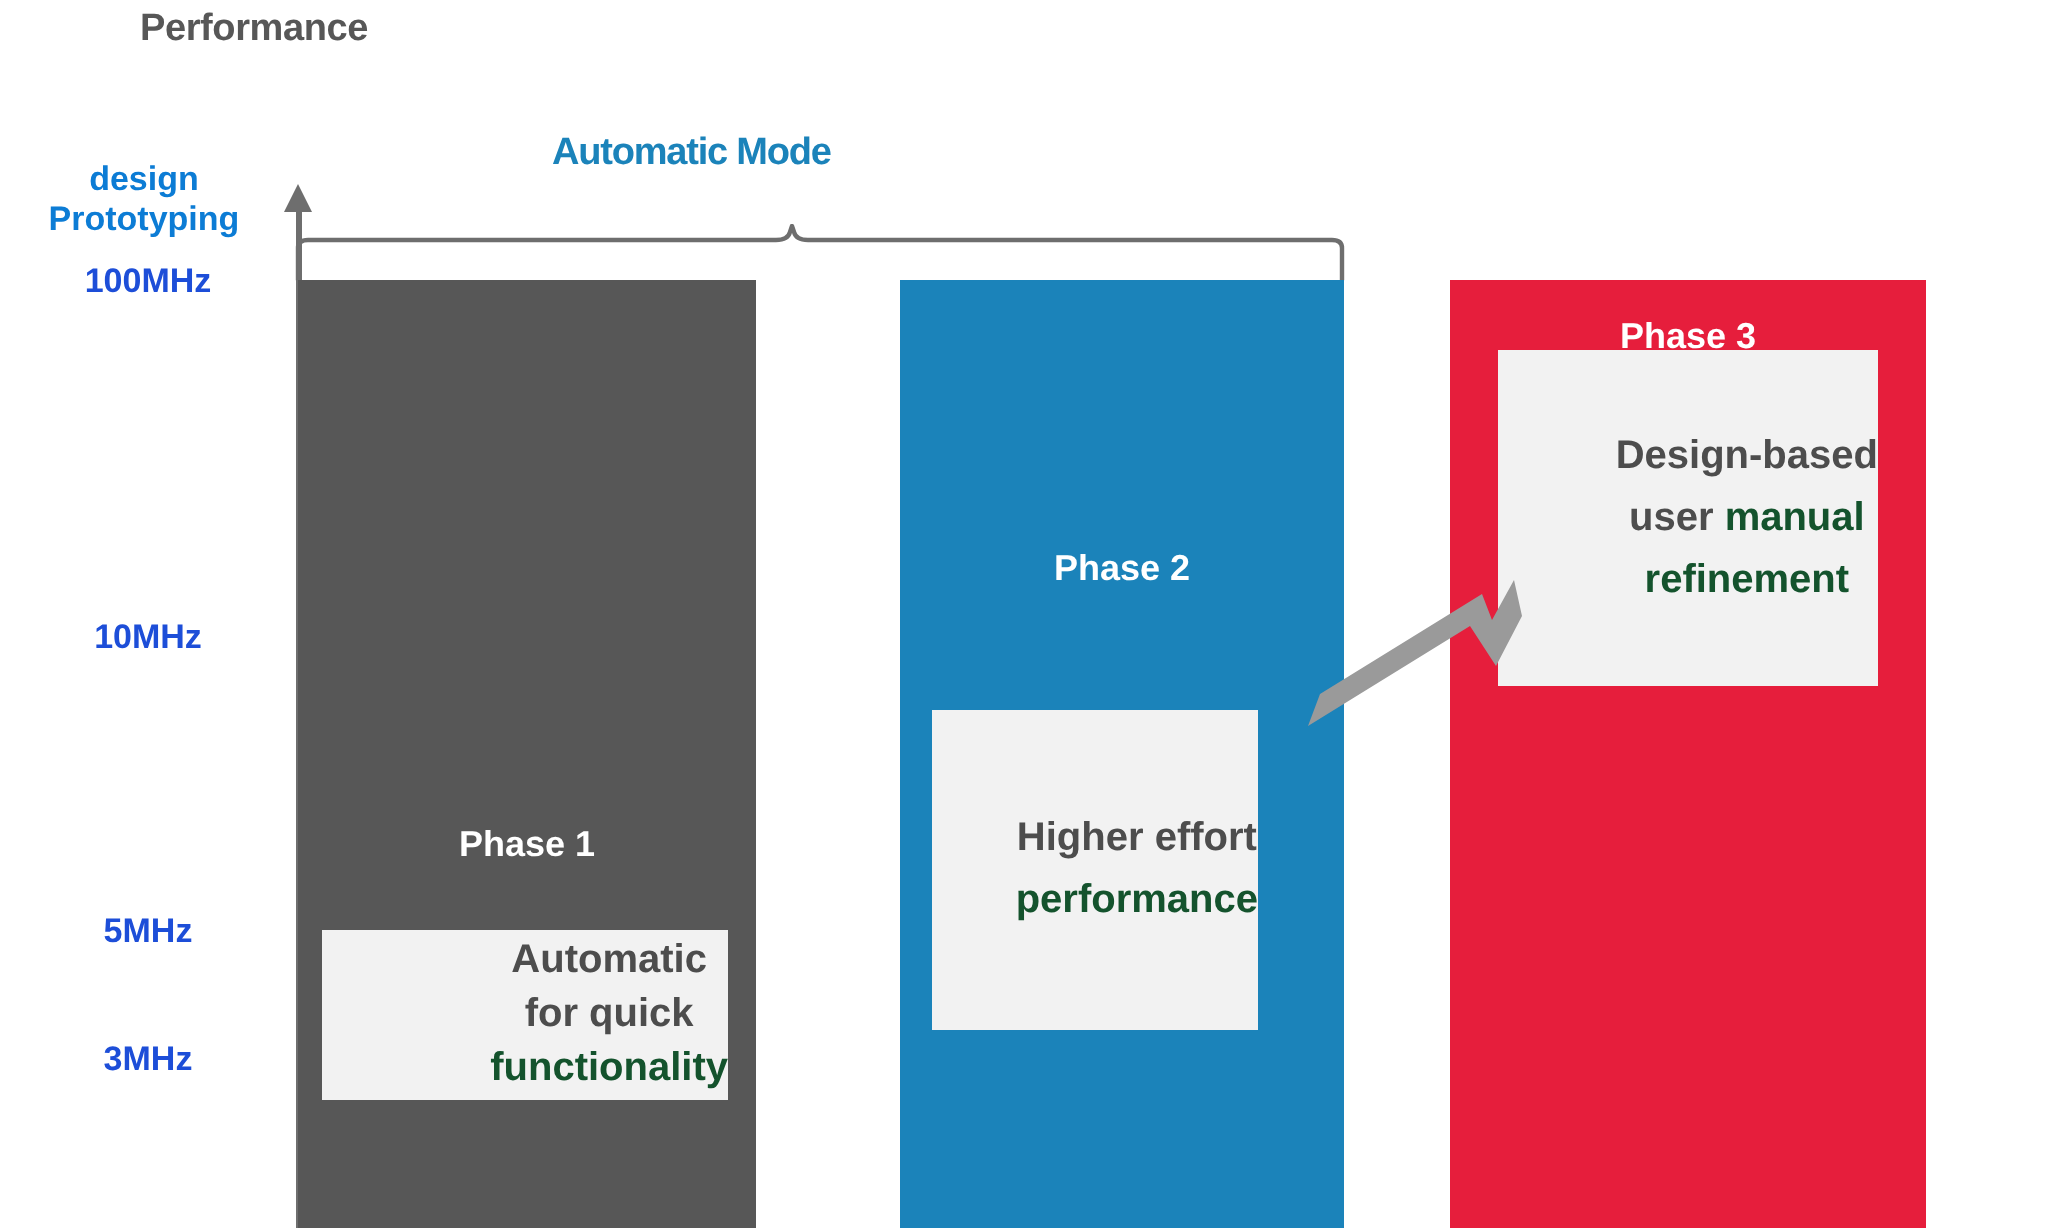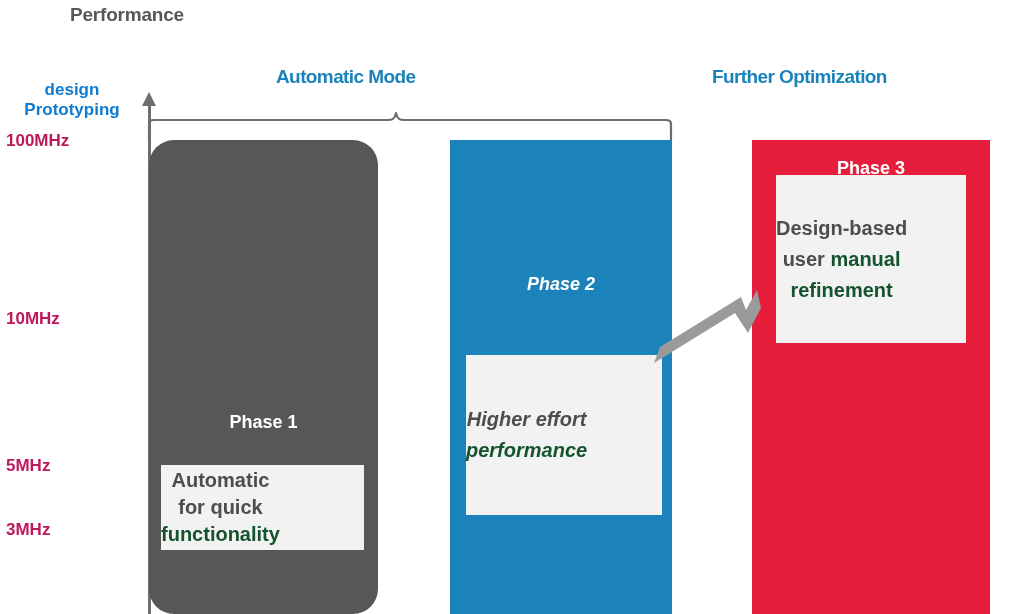--- a/index.html
+++ b/index.html
@@ -57,24 +57,24 @@
     height: 0;
     border-left: 7px solid transparent;
     border-right: 7px solid transparent;
     border-bottom: 14px solid #6e6e6e;
   }
 
   .tick-label {
     position: absolute;
     right: 0;
     width: 136px;
-    text-align: left;
+    text-align: center;
     font-size: 17px;
     font-weight: bold;
-    color: #be185d;
+    color: #1d4ed8;
     white-space: nowrap;
   }
   .ticks-wrap {
     position: absolute;
     left: 0;
     top: 0;
     width: 142px;
     height: 614px;
   }
 
@@ -97,57 +97,57 @@
     top: 112px;
     width: 560px;
     height: 30px;
   }
 
   
   .bar {
     position: absolute;
     bottom: 0;
   }
-  #bar-phase1 { left: 149px; top: 140px; width: 229px; height: 474px; background: #575757; border-radius: 25px; }
-  #bar-phase2 { left: 450px; top: 140px; width: 222px; height: 474px; background: #1B83BA; font-style: italic; }
-  #bar-phase3 { left: 752px; top: 140px; width: 238px; height: 474px; background: #E61E3C; }
+  #bar-phase1 { left: 149px; top: 140px; width: 229px; height: 474px; background: #575757; }
+  #bar-phase2 { left: 450px; top: 140px; width: 222px; height: 474px; background: #1B83BA; }
+  #bar-phase3 { left: 725px; top: 140px; width: 238px; height: 474px; background: #E61E3C; }
 
   .phase-heading {
     position: absolute;
     left: 0;
     width: 100%;
     text-align: center;
     font-size: 18px;
     font-weight: bold;
     color: #ffffff;
     white-space: nowrap;
   }
 
   
   .callout {
     position: absolute;
     background: #F2F2F2;
     display: flex;
     align-items: center;
-    justify-content: flex-start;
+    justify-content: flex-end;
     text-align: center;
     box-sizing: border-box;
   }
   .callout .ctext {
     font-size: 21px;
     font-weight: bold;
     color: #4d4d4d;
     line-height: 28px;
   }
   .hl { color: #14532d; }
 
   #callout1 { left: 12px; top: 325px; width: 203px; height: 85px; }
   #callout1 .ctext { font-size: 20px; line-height: 27px; }
 
-  #callout2 { left: 16px; top: 215px; width: 196px; height: 160px; }
+  #callout2 { left: 16px; top: 215px; width: 163px; height: 160px; }
   #callout2 .ctext { font-size: 20px; line-height: 31px; }
 
   #callout3 { left: 24px; top: 35px; width: 190px; height: 168px; }
   #callout3 .ctext { font-size: 20px; line-height: 31px; }
 
   
   .flow-arrow {
     position: absolute;
     left: 640px;
     top: 275px;
@@ -171,21 +171,20 @@
   <div class="axis-line"></div>
 
   <div class="ticks-wrap">
     <div class="tick-label" style="top:131px">100MHz</div>
     <div class="tick-label" style="top:309px">10MHz</div>
     <div class="tick-label" style="top:456px">5MHz</div>
     <div class="tick-label" style="top:520px">3MHz</div>
   </div>
 
   <div class="section-title" id="title-auto">Automatic Mode</div>
-  <div class="section-title" id="title-furth">Further Optimization</div>
 
   <svg class="brace-svg" viewBox="0 0 560 30">
     <path d="M9,28 L9,12 Q9,8 14,8 L248,8 Q254,8 255,4 L256,1 L257,4 Q258,8 264,8 L526,8 Q531,8 531,12 L531,28" fill="none" stroke="#6e6e6e" stroke-width="2.2" stroke-linecap="round" stroke-linejoin="round"></path>
   </svg>
 
   <div class="bar" id="bar-phase1">
     <div class="phase-heading" style="top:272px">Phase 1</div>
     <div class="callout" id="callout1">
       <div class="ctext">
         <span>Automatic</span><br>

